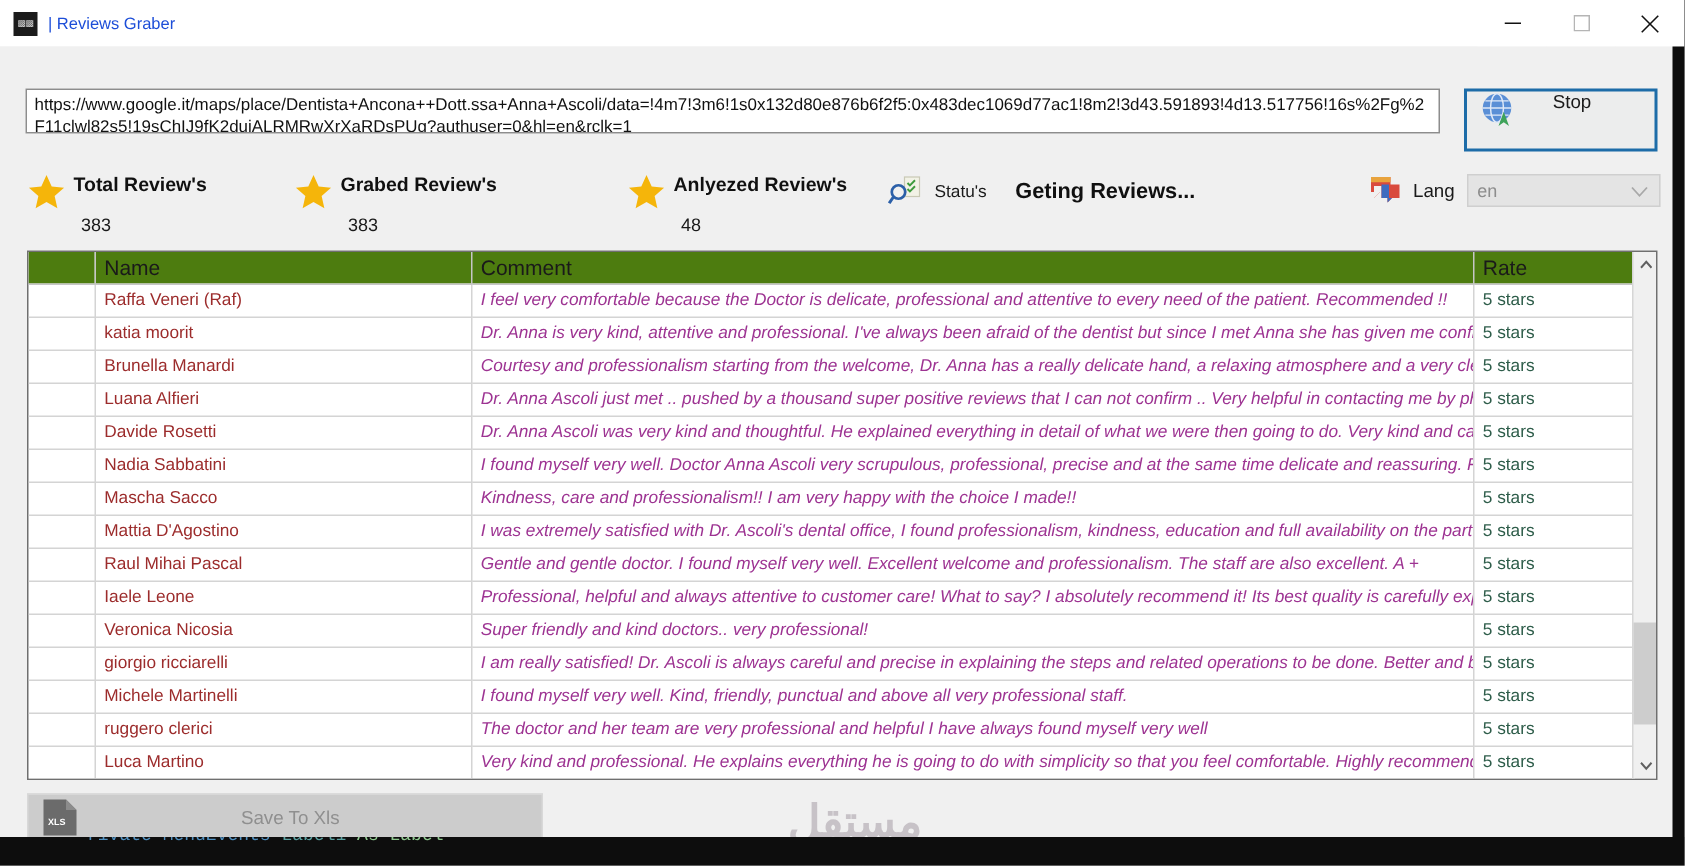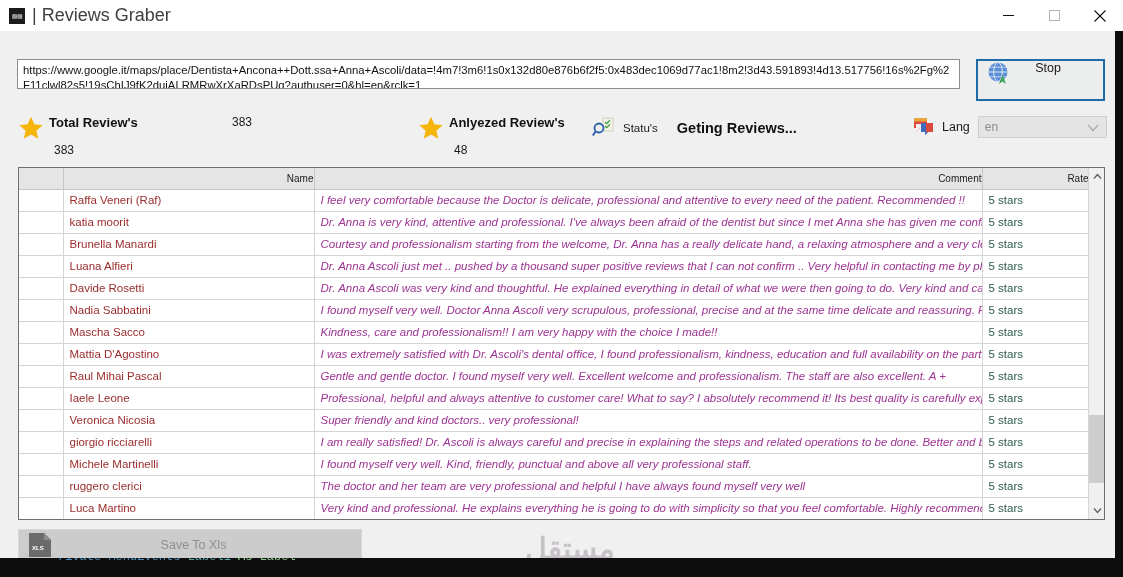--- a/index.html
+++ b/index.html
@@ -28,21 +28,21 @@
   .app-icon {
     width: 16px; height: 16px;
     background: #1b1b1b;
     color: #cfcfcf;
     font-size: 6px; line-height: 16px; text-align: center;
     font-family: "Liberation Sans", sans-serif;
     letter-spacing: -0.4px;
     overflow: hidden;
   }
   .title-text {
-    font-size: 18px; color: #404040; white-space: nowrap;
+    font-size: 11px; color: #1d4ed8; white-space: nowrap;
   }
   .win-btns { position: absolute; right: 0; top: 0; display: flex; height: 31px; }
   .win-btn {
     width: 46px; height: 31px;
     display: flex; align-items: center; justify-content: center;
     font-size: 12px; color: #111; background: #ffffff;
   }
   .win-btn svg { display: block; }
 
   
@@ -135,27 +135,27 @@
   }
   table.grid {
     border-collapse: collapse;
     table-layout: fixed;
     width: 1070px;
     font-size: 11.5px;
   }
   table.grid th {
     height: 21px;
     font-weight: normal;
-    text-align: right;
+    text-align: left;
     padding: 0 0 0 6px;
     color: #1a1a1a;
-    background: #e5e5e5;
+    background: #4d7c0f;
     border-right: 1px solid #c6c6c6;
     border-bottom: 1px solid #c6c6c6;
-    font-size: 10px;
+    font-size: 14px;
   }
   table.grid th.corner { border-right: 1px solid #c6c6c6; }
   table.grid td {
     height: 22px;
     padding: 0 0 0 6px;
     border-right: 1px solid #d4d4d4;
     border-bottom: 1px solid #d4d4d4;
     white-space: nowrap;
     overflow: hidden;
     text-overflow: clip;
@@ -285,20 +285,26 @@
       <div class="head">
         <svg class="star" viewBox="0 0 24 24">
           <polygon points="12,1.5 15.2,8.6 22.8,9.4 17,14.5 18.7,22 12,18.1 5.3,22 7,14.5 1.2,9.4 8.8,8.6" fill="#f5b50a"></polygon>
         </svg>
         <div class="stat-label">Total Review's</div>
       </div>
       <div class="stat-value">383</div>
     </div>
 
     <div class="stat" id="stat-grabbed">
+      <div class="head">
+        <svg class="star" viewBox="0 0 24 24">
+          <polygon points="12,1.5 15.2,8.6 22.8,9.4 17,14.5 18.7,22 12,18.1 5.3,22 7,14.5 1.2,9.4 8.8,8.6" fill="#f5b50a"></polygon>
+        </svg>
+        <div class="stat-label">Grabed Review's</div>
+      </div>
       <div class="stat-value">383</div>
     </div>
 
     <div class="stat" id="stat-analyzed">
       <div class="head">
         <svg class="star" viewBox="0 0 24 24">
           <polygon points="12,1.5 15.2,8.6 22.8,9.4 17,14.5 18.7,22 12,18.1 5.3,22 7,14.5 1.2,9.4 8.8,8.6" fill="#f5b50a"></polygon>
         </svg>
         <div class="stat-label">Anlyezed Review's</div>
       </div>

